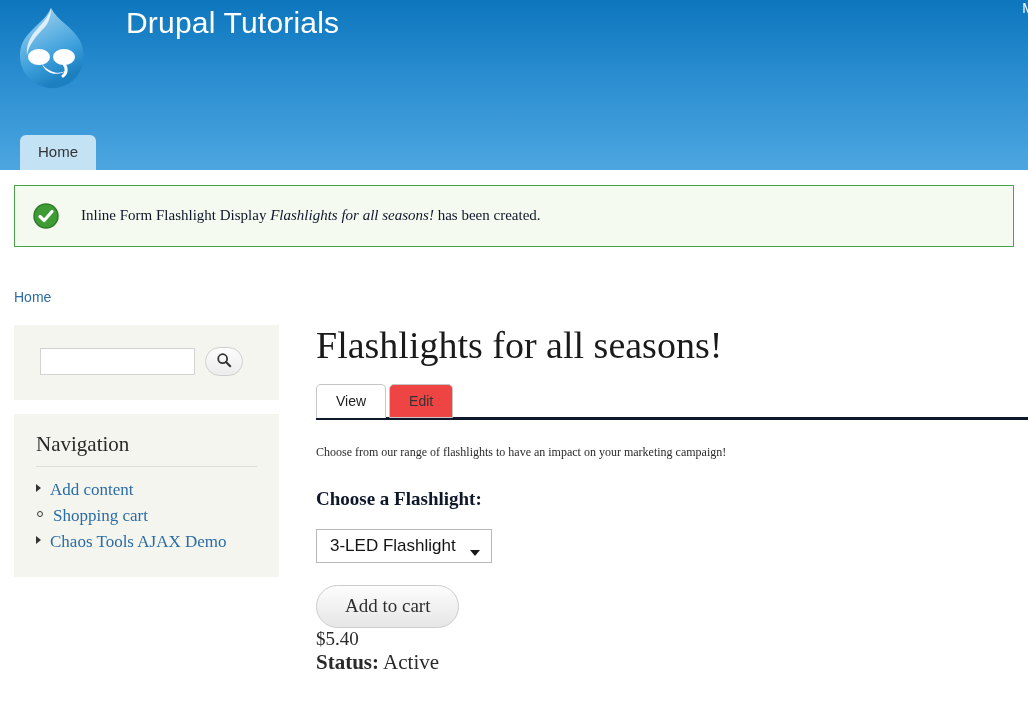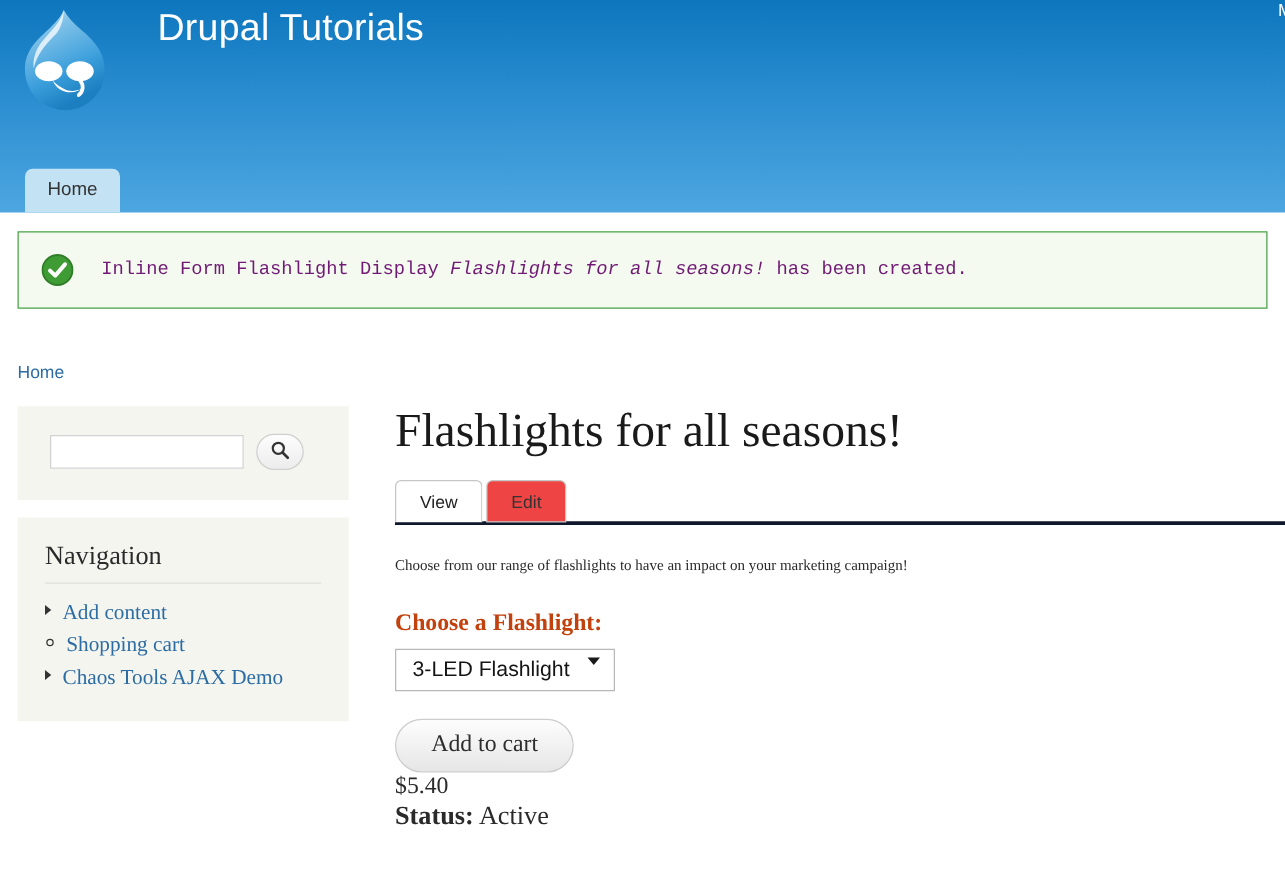--- a/index.html
+++ b/index.html
@@ -83,23 +83,23 @@
     min-height: 62px;
   }
 
   .status-icon {
     flex: 0 0 auto;
     width: 26px;
     height: 26px;
   }
 
   .status-text {
-    font-family: Liberation Mono, monospace;
+    font-family: Liberation Serif, serif;
     font-size: 15px;
-    color: #701a75;
+    color: #0f172a;
     line-height: 1.3;
   }
   .status-text i { font-style: italic; }
 
   
   .breadcrumb {
     padding: 42px 0 0 14px;
     font-family: "Liberation Sans", sans-serif;
     font-size: 14px;
   }
@@ -264,28 +264,28 @@
     font-size: 12px;
     color: #2a2a2a;
     margin-top: 25px;
     white-space: nowrap;
   }
 
   .field-label {
     font-family: "Liberation Serif", serif;
     font-size: 19px;
     font-weight: bold;
-    color: #c2410c;
+    color: #0f172a;
     margin-top: 28px;
-    margin-bottom: 9px;
+    margin-bottom: 19px;
   }
 
   .select-wrap {
     display: inline-flex;
-    align-items: flex-start;
+    align-items: flex-end;
     justify-content: space-between;
     gap: 14px;
     border: 1px solid #b8b8b8;
     background: #ffffff;
     padding: 6px 11px 6px 13px;
     min-width: 170px;
     cursor: pointer;
   }
 
   .select-value {

